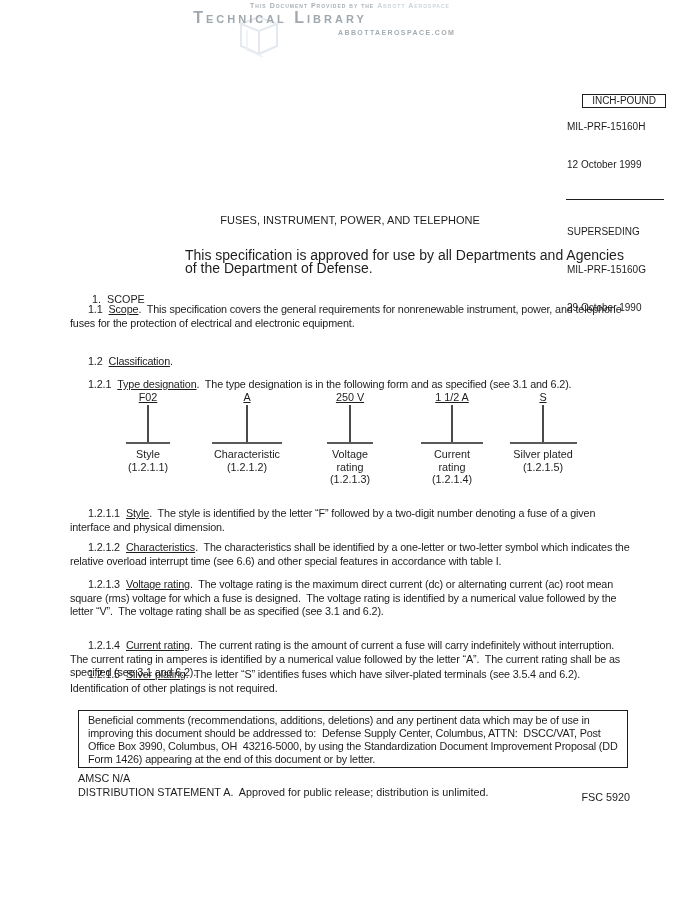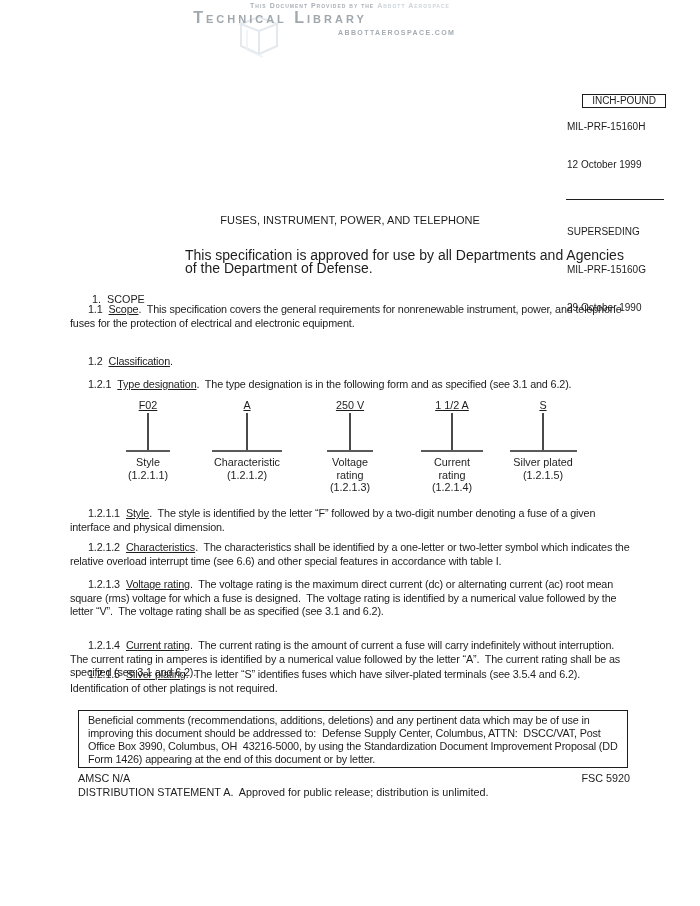--- a/index.html
+++ b/index.html
@@ -39,39 +39,39 @@
   .p-0 { top:303px; }
   .p-1 { top:355px; }
   .p-2 { top:378px; }
   .p-3 { top:507px; }
   .p-4 { top:541px; }
   .p-5 { top:578px; }
   .p-6 { top:639px; }
   .p-7 { top:668px; }
 
   
-  .diagram { position:absolute; top:399px; left:0; width:700px; height:102px; }
+  .diagram { position:absolute; top:391px; left:0; width:700px; height:102px; }
   .dcol { position:absolute; top:0; width:120px; text-align:center; font-size:10.8px; }
   .dcol-0 { left:88px; }  .dcol-1 { left:187px; } .dcol-2 { left:290px; }
   .dcol-3 { left:392px; } .dcol-4 { left:483px; }
   .dcode { display:inline-block; text-decoration:underline; line-height:13px; white-space:pre; }
   .vline { width:1.2px; height:37px; background:#4a4a4a; margin:1px auto 0 auto; }
   .hbar  { height:2px; background:#5a5a5a; margin:0 auto; }
   .hbar-0 { width:44px; } .hbar-1 { width:70px; } .hbar-2 { width:46px; }
   .hbar-3 { width:62px; } .hbar-4 { width:67px; }
   .dcaption { margin-top:4px; line-height:12.5px; }
 
   
   .comment-box { position:absolute; left:78px; top:710px; width:531px;
     border:1.2px solid #1d1d1d; padding:3px 8px 1px 9px;
     font-size:10.8px; line-height:13px; letter-spacing:-0.15px; white-space:pre-wrap; }
 
   
   .amsc { position:absolute; left:78px; top:772px; font-size:10.8px; }
-  .fsc  { position:absolute; right:70px; top:772px; font-size:10.8px; }
+  .fsc  { position:absolute; right:70px; top:791px; font-size:10.8px; }
   .distribution { position:absolute; left:78px; top:786px; font-size:10.8px; white-space:pre-wrap; }
   .dist-label { }
 </style>
 </head>
 <body>
 
 <div class="page">
 
   <svg class="logo-cube" width="58" height="50" viewBox="0 0 58 50">
     <g fill="none" stroke="#e3e9ee" stroke-width="2">

